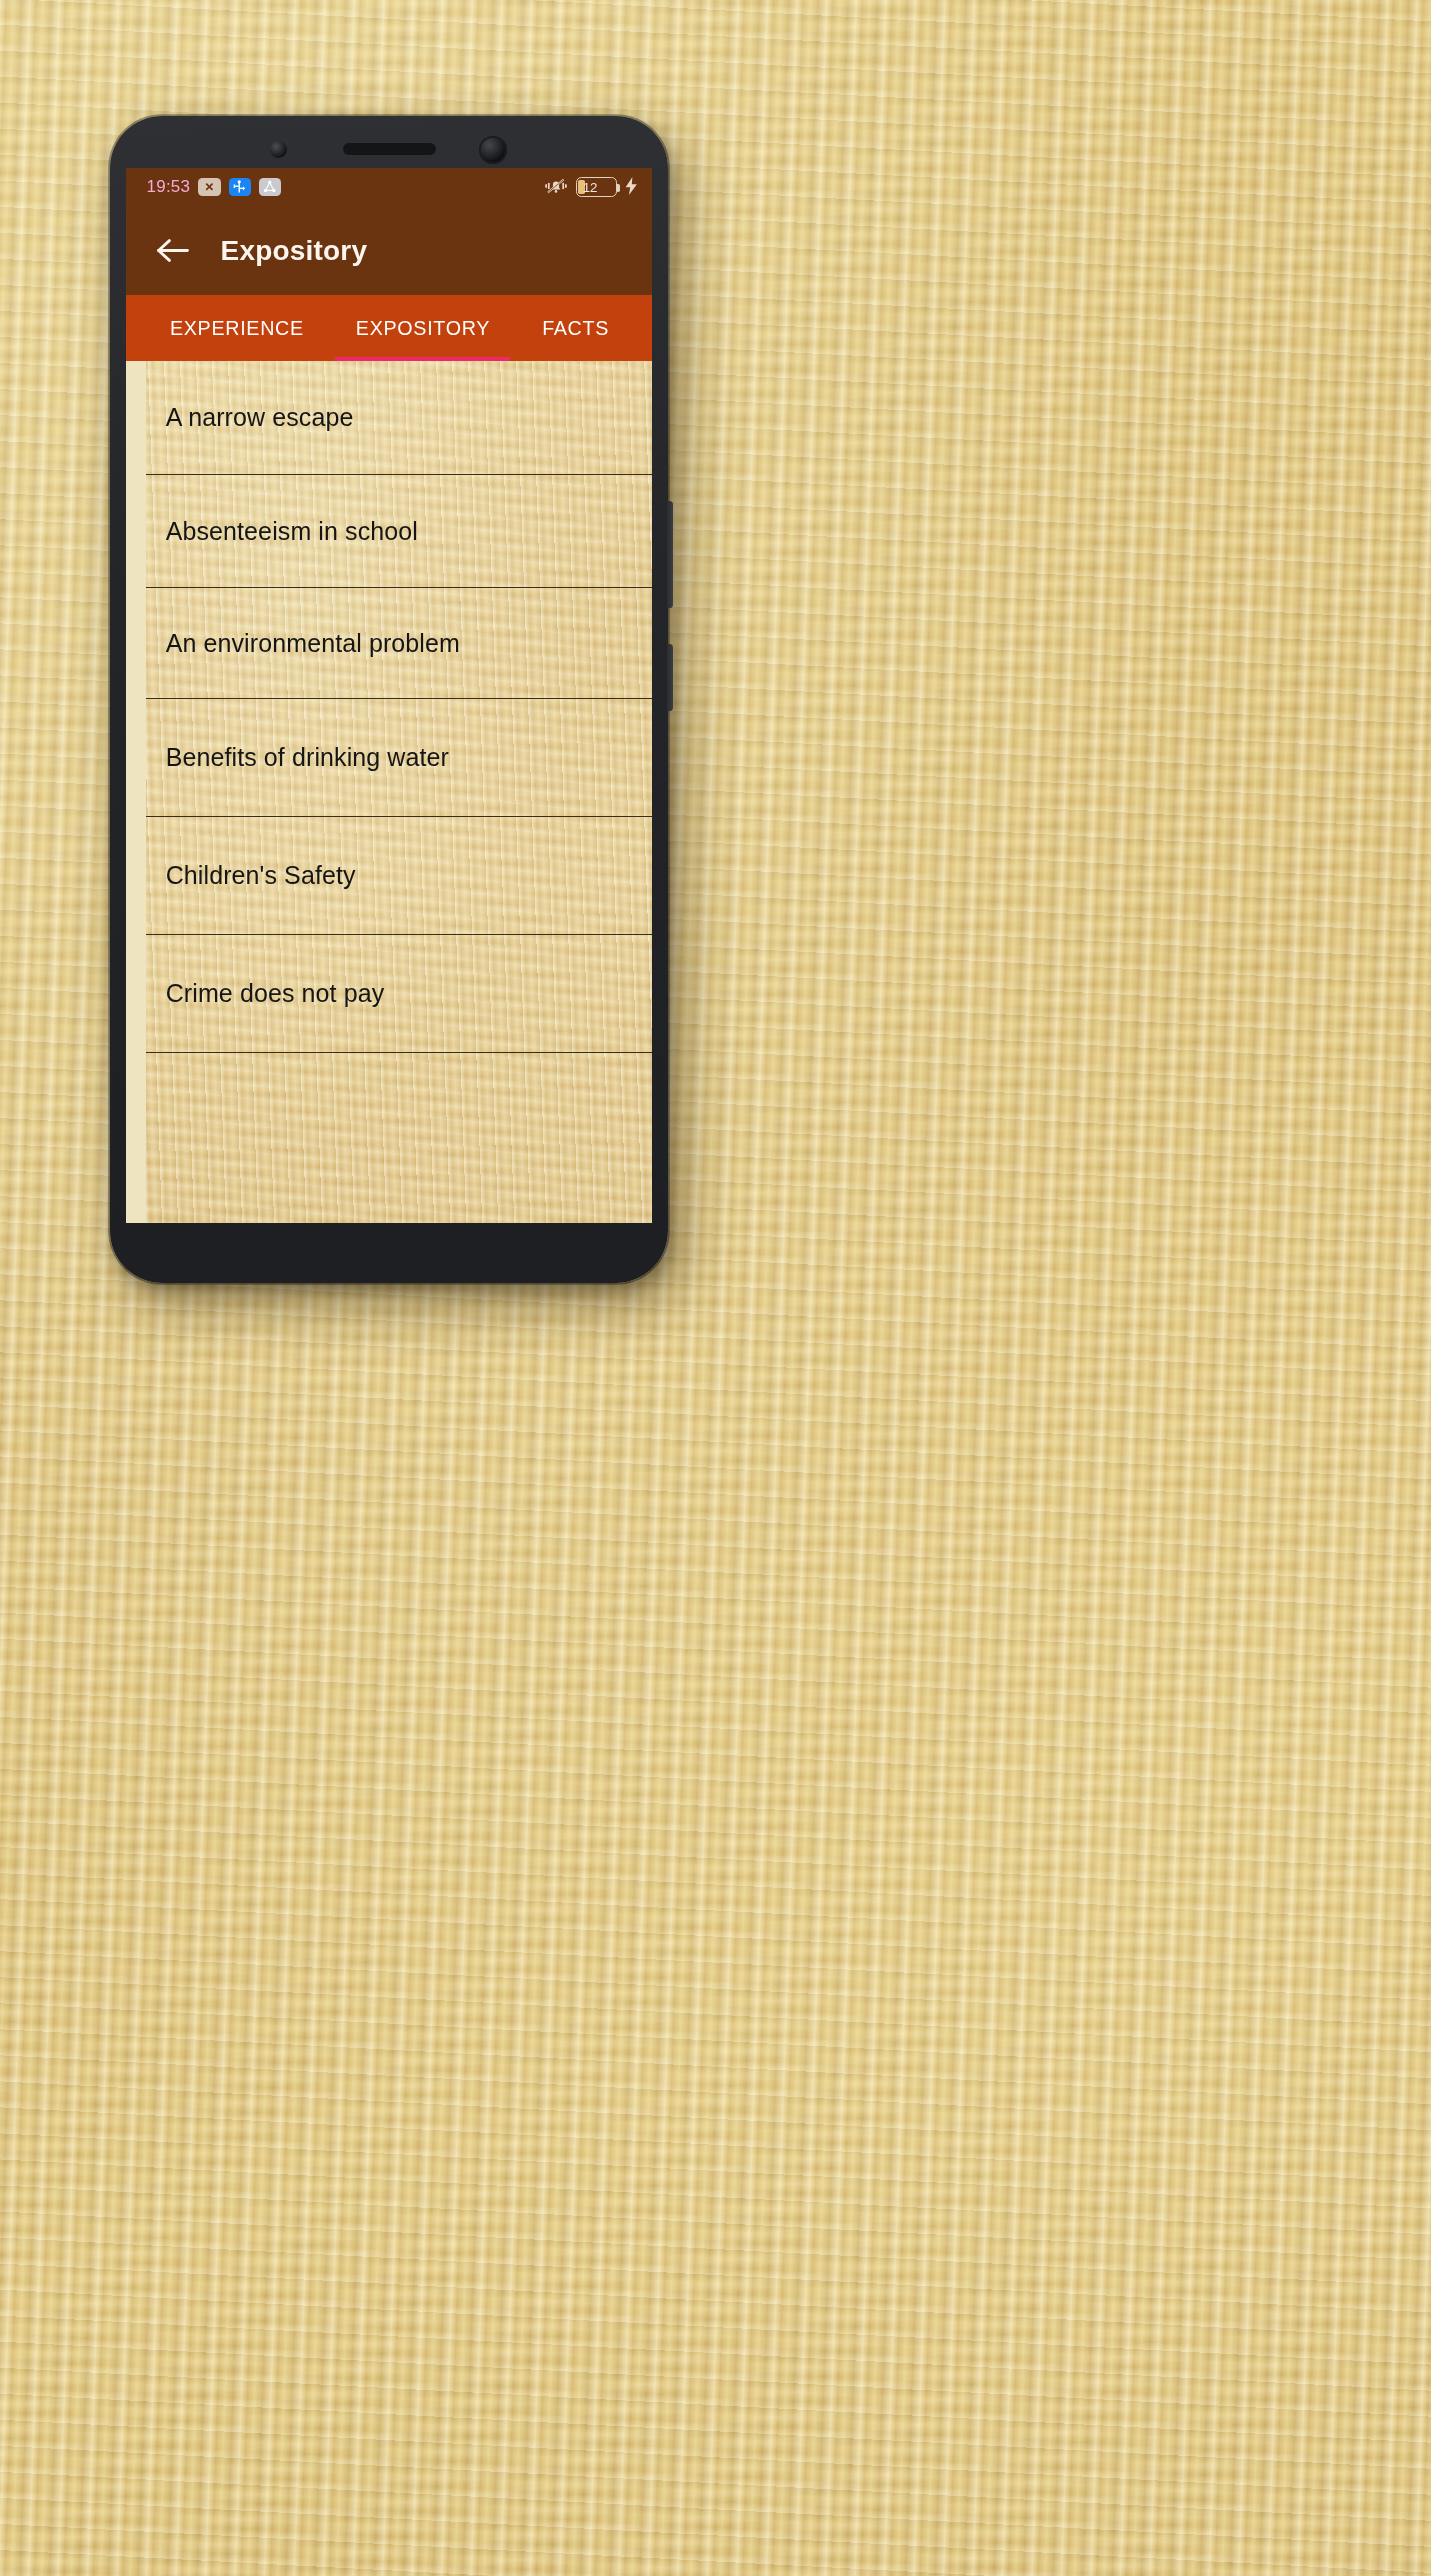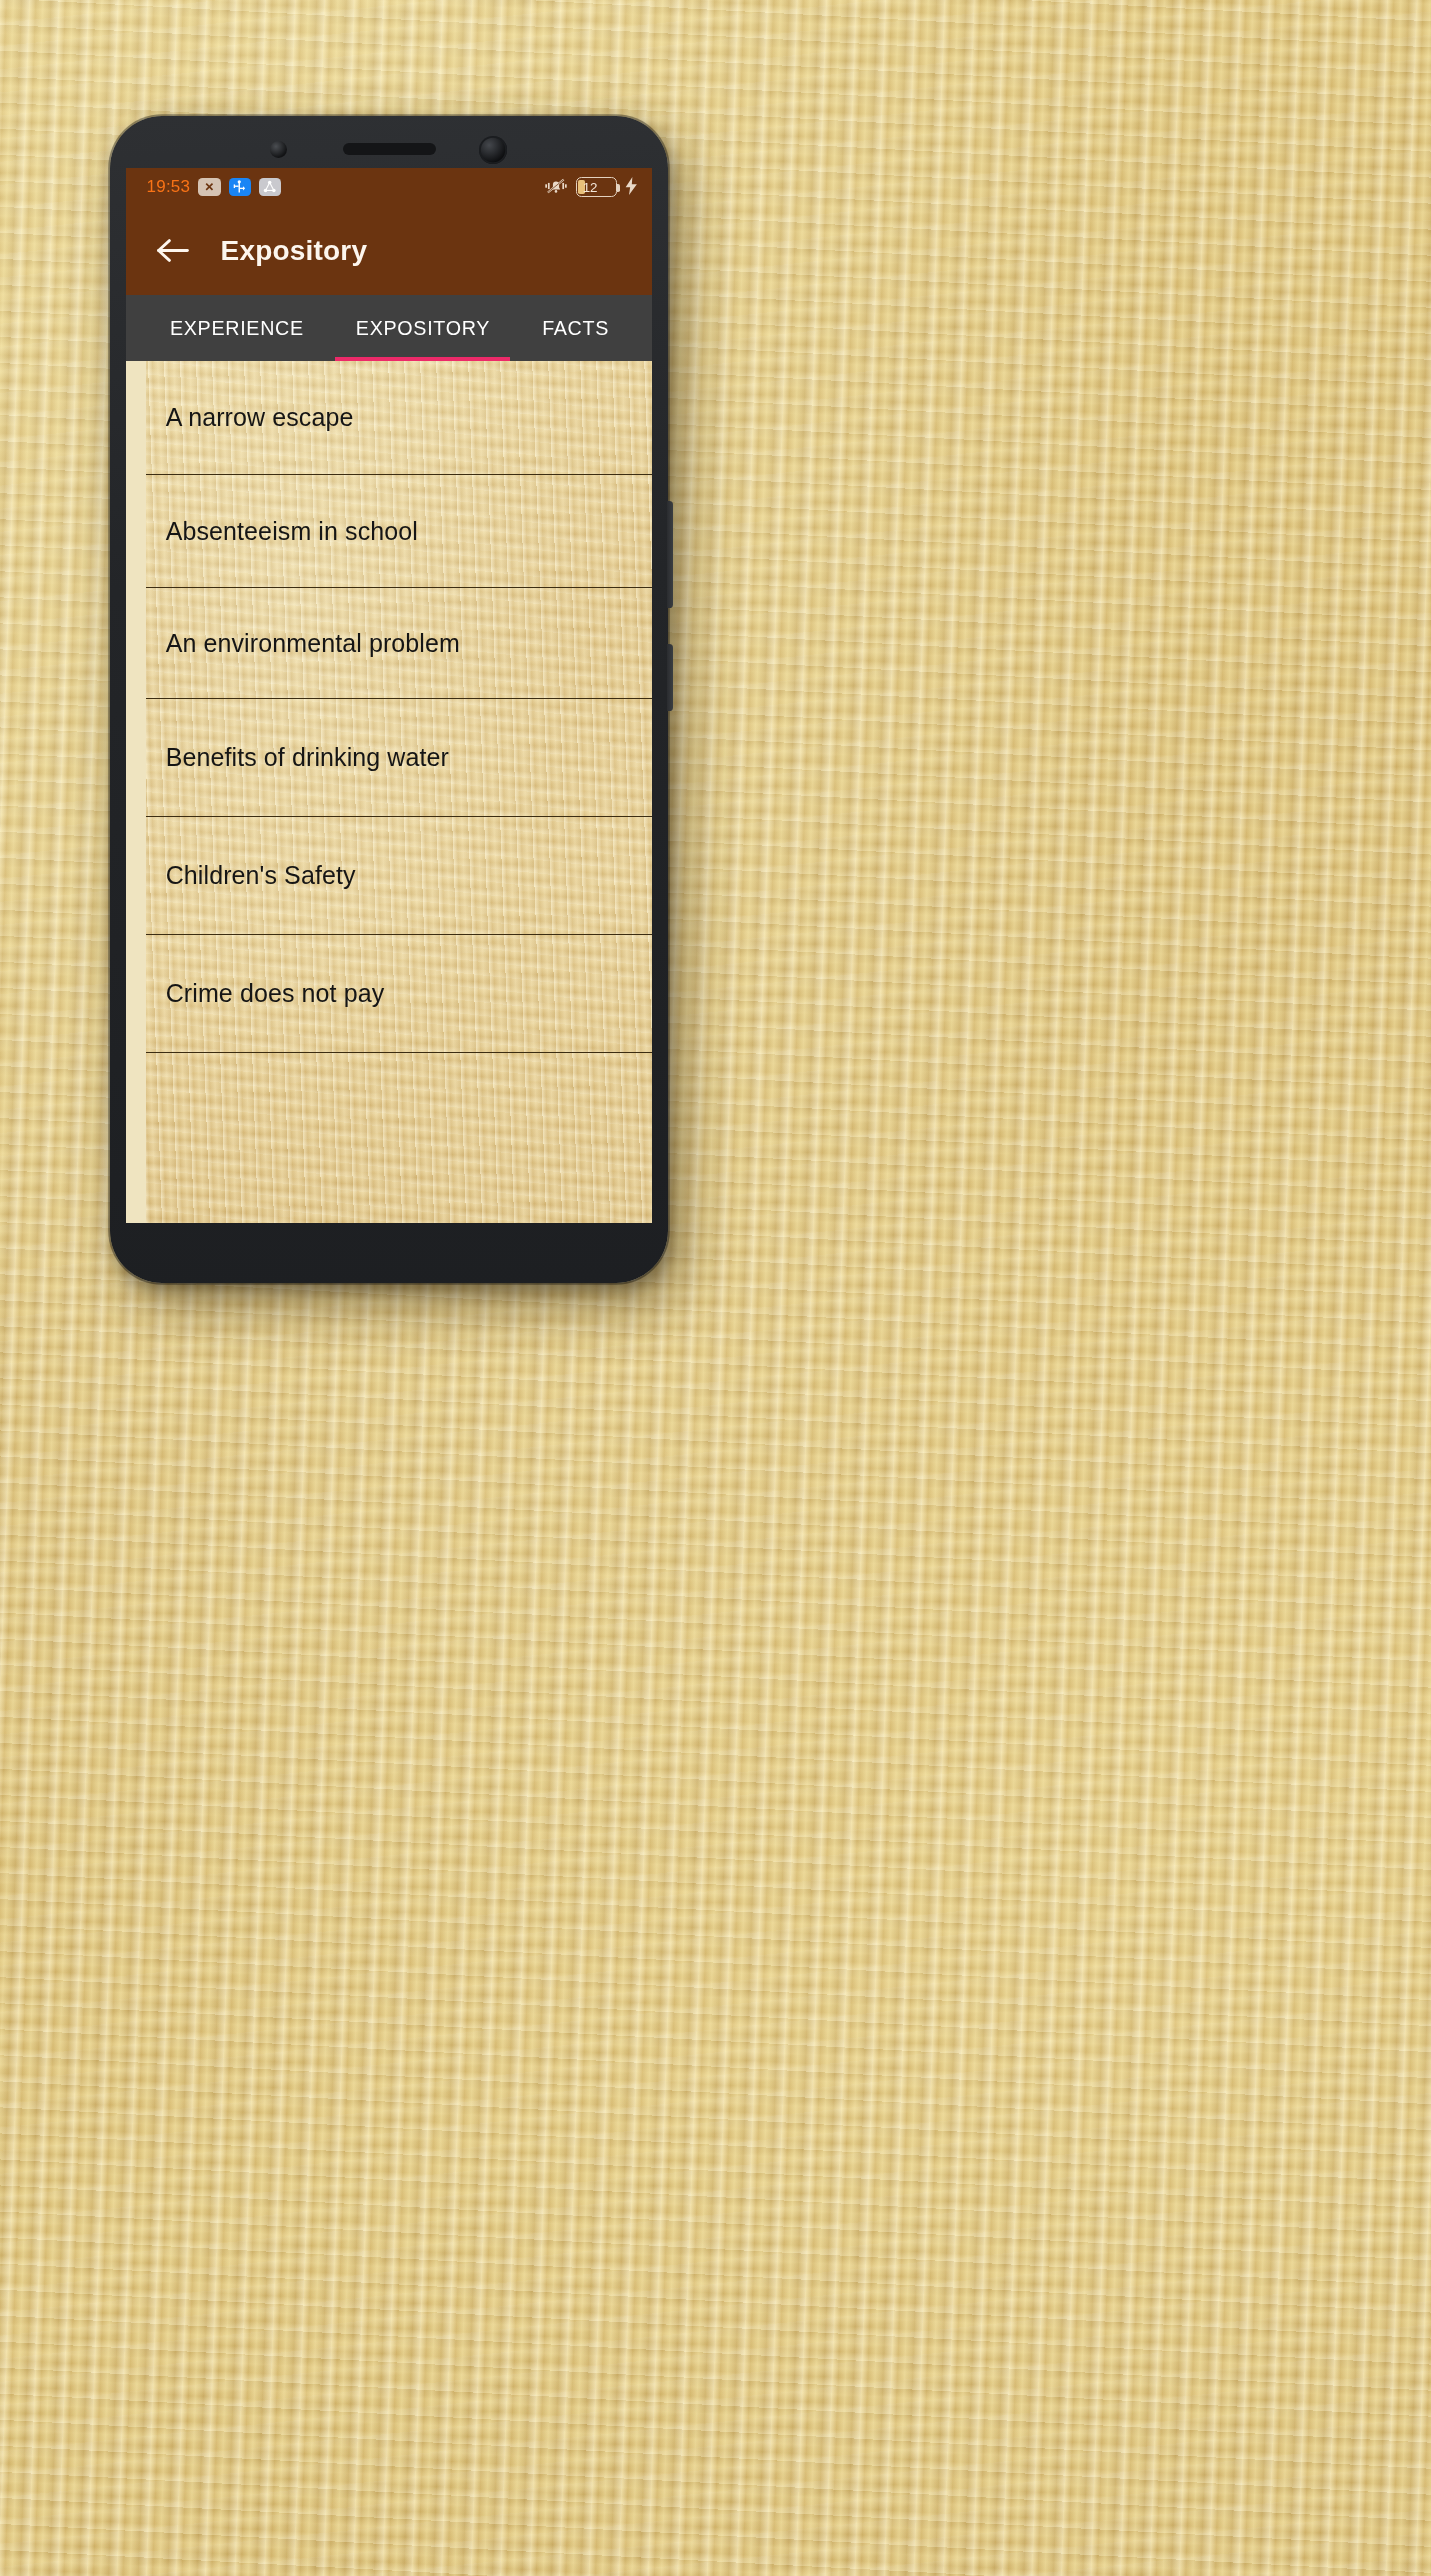--- a/index.html
+++ b/index.html
@@ -96,21 +96,21 @@
   
   #statusbar {
     height: 38px;
     background: #6b3410;
     display: flex;
     align-items: center;
     padding: 0 15px 0 20.6px;
     color: #f2e4d5;
   }
   #status-left { display: flex; align-items: center; gap: 8px; flex: 1; }
-  #clock { font-size: 17px; font-weight: 400; letter-spacing: 0.2px; color: #f97316; text-align: right; }
+  #clock { font-size: 17px; font-weight: 400; letter-spacing: 0.2px; color: #f9a8d4; text-align: right; }
   .status-chip {
     width: 22.4px; height: 18px; border-radius: 4.5px;
     display: flex; align-items: center; justify-content: center;
   }
   .chip-x  { background: #d5c3b3; }
   .chip-x span { color: #6b3410; font-size: 11.6px; font-weight: bold; line-height: 1; }
   .chip-usb { background: #1a85f5; }
   .chip-share { background: #c9c9ce; }
   #status-right { display: flex; align-items: center; gap: 8px; }
   #battery-pill {
@@ -148,21 +148,21 @@
     color: #fdf6ee;
     font-size: 28px;
     font-weight: bold;
     margin-left: 23px;
     letter-spacing: 0.2px;
   }
 
   
   #tabbar {
     height: 66px;
-    background: #404040;
+    background: #c2410c;
     position: relative;
     overflow: hidden;
     white-space: nowrap;
   }
   #tabstrip {
     position: absolute;
     left: -49px; top: 0;
     height: 66px;
     display: flex;
     align-items: center;

